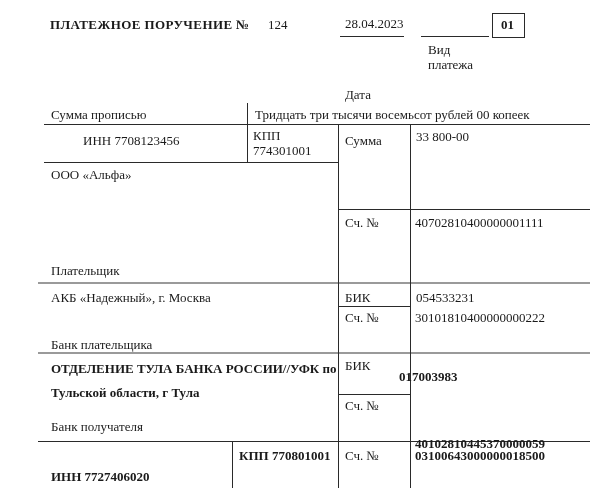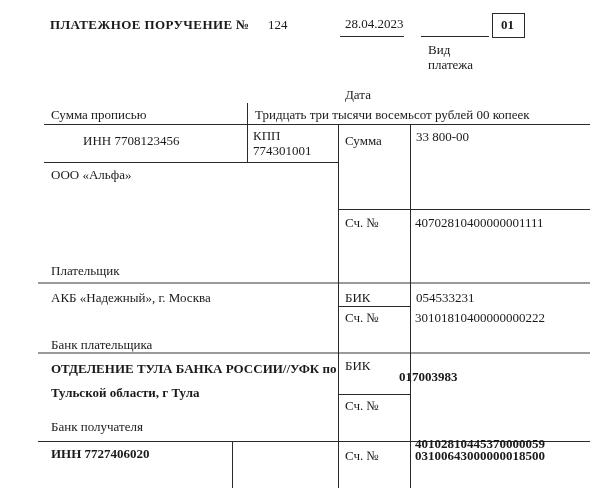--- a/index.html
+++ b/index.html
@@ -64,17 +64,18 @@
   <div class="abs" style="left:415px;top:310px;text-align:right;">30101810400000000222</div>
   <div class="abs" style="left:51px;top:337px;">Банк плательщика</div>
 
   <div class="abs wrap b" style="left:51px;top:357px;width:292px;line-height:24px;">ОТДЕЛЕНИЕ ТУЛА БАНКА РОССИИ//УФК по Тульской области, г Тула</div>
   <div class="abs" style="left:345px;top:358px;">БИК</div>
   <div class="abs b" style="left:399px;top:369px;">017003983</div>
   <div class="abs" style="left:345px;top:398px;">Сч. №</div>
   <div class="abs b" style="left:415px;top:398px;margin-top:38px;">40102810445370000059</div>
   <div class="abs" style="left:51px;top:419px;">Банк получателя</div>
 
-  <div class="abs b" style="left:51px;top:446px;font-family:Liberation Serif, serif;">ИНН 7727406020</div>
+  <div class="abs b" style="left:51px;top:469px;font-family:Liberation Serif, serif;">ИНН 7727406020</div>
+  <div class="abs b" style="left:239px;top:448px;">КПП 770801001</div>
   <div class="abs" style="left:345px;top:448px;">Сч. №</div>
   <div class="abs b" style="left:415px;top:448px;">03100643000000018500</div>
 
 </div>
 
 </body></html>

